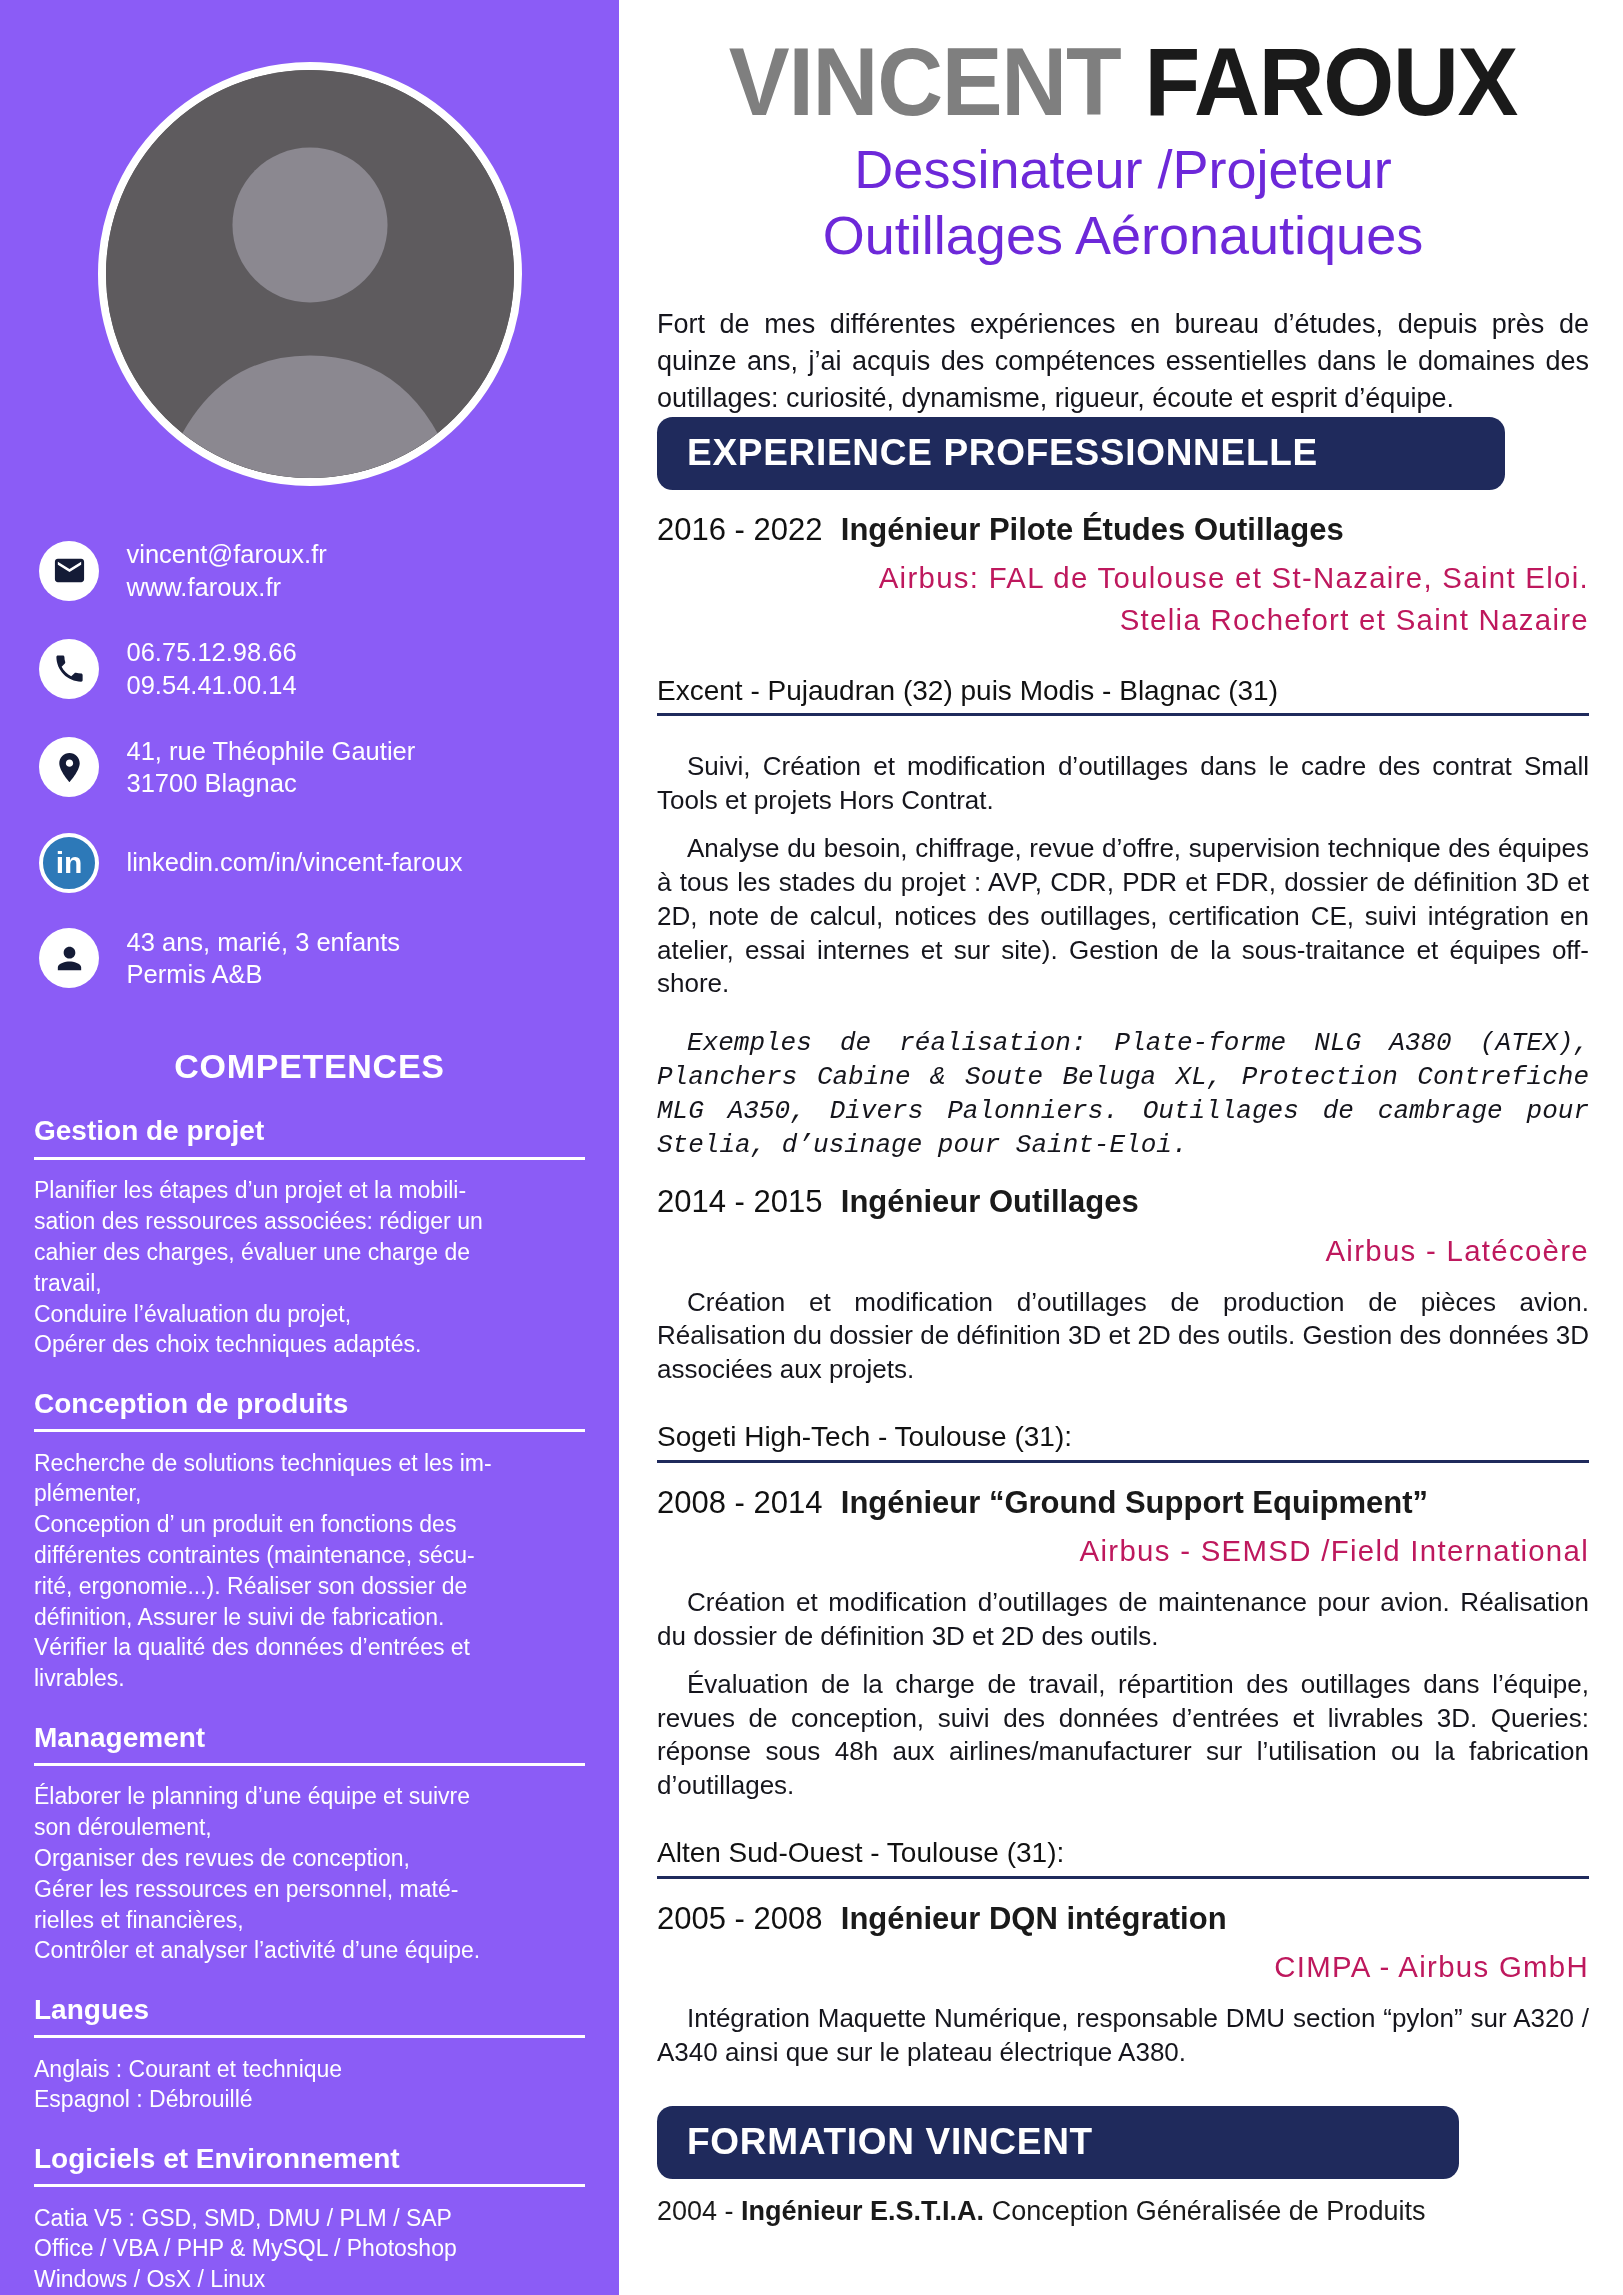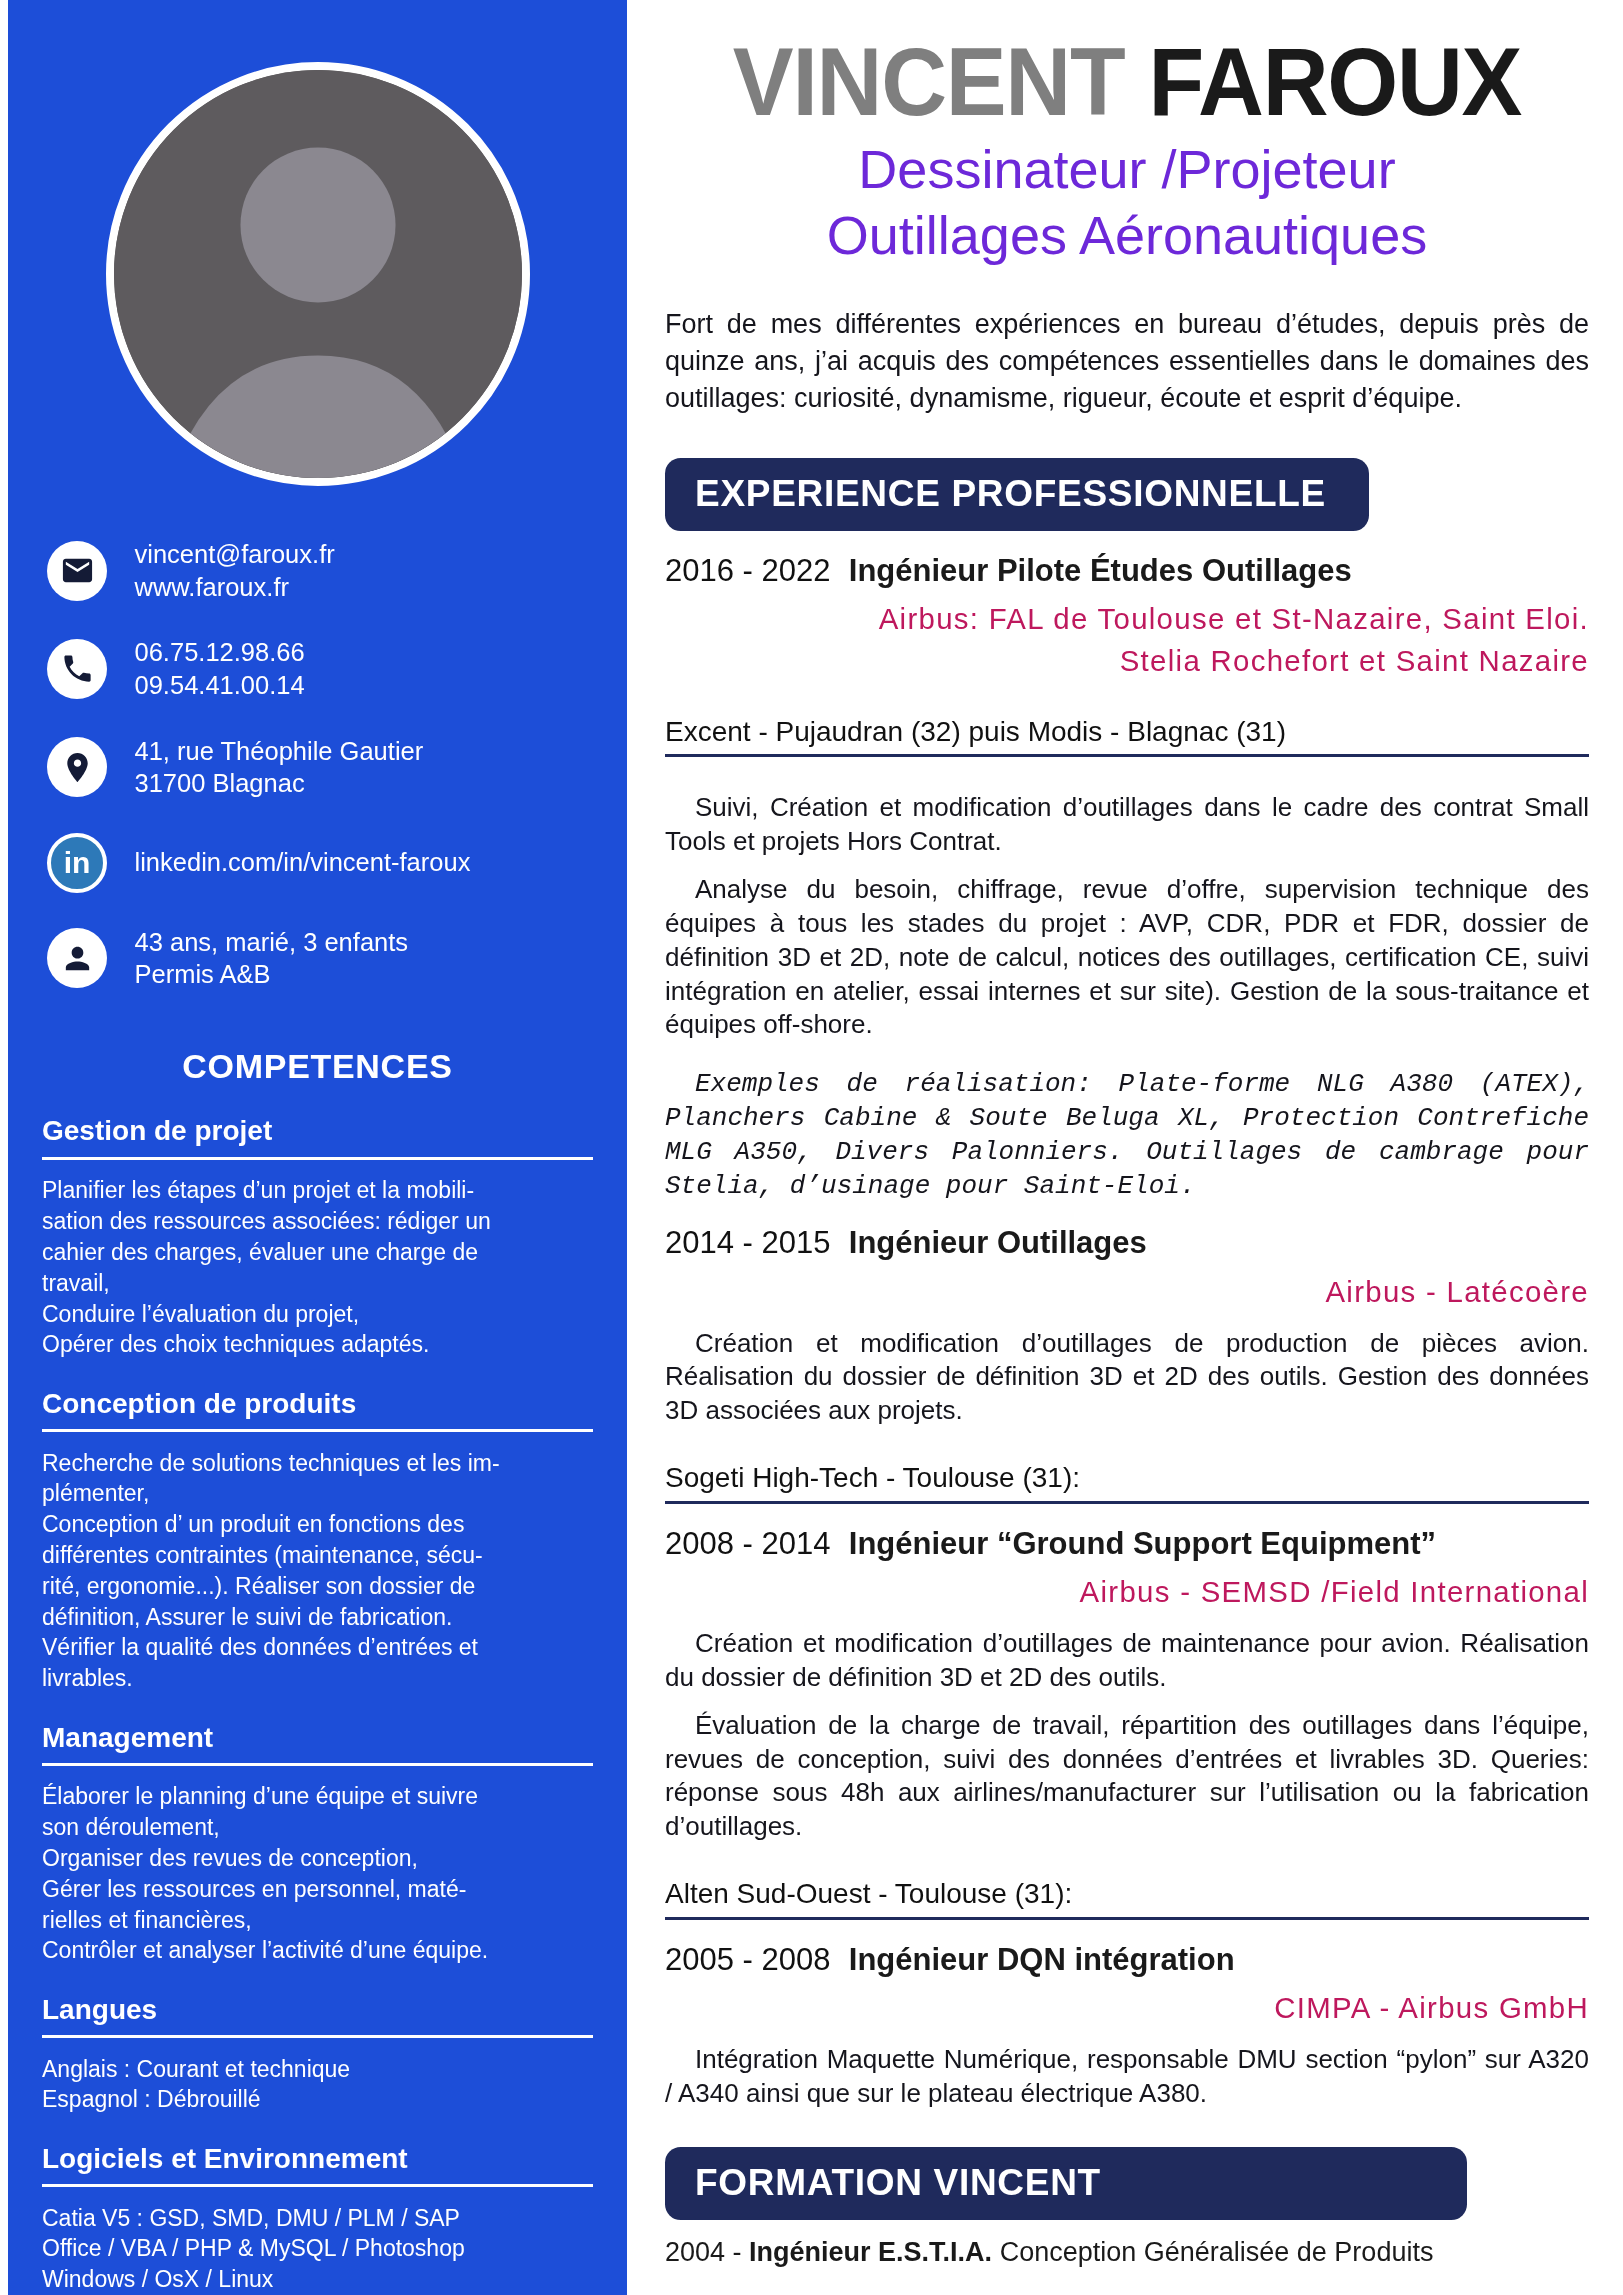--- a/index.html
+++ b/index.html
@@ -1,21 +1,21 @@
 <!DOCTYPE html>
 <html style="font-size:10.5px"><head>
 <meta charset="utf-8">
 <style>
   * { margin:0; padding:0; box-sizing:border-box; }
   html,body { width:1623px; height:2295px; background:#ffffff; overflow:hidden;
               font-family:"Liberation Sans", sans-serif; color:#1a1a1a; }
   .page { display:flex; width:1623px; height:2295px; }
 
   
-  .sidebar { flex:0 0 619px; background:#1d4ed8; color:#ffffff; overflow:hidden;margin-left:8px; }
+  .sidebar { flex:0 0 619px; background:#8b5cf6; color:#ffffff; overflow:hidden; }
   .photo-ring { width:424px; height:424px; margin:62px auto 0; border-radius:50%;
                 border:8.5px solid #ffffff; background:#5e5b5e; overflow:hidden; }
   .photo-ring svg { width:100%; height:100%; display:block; }
 
   .contact { margin-top:52px; padding:0 39px; display:flex; flex-direction:column; gap:33px; }
   .contact-item { display:flex; align-items:center; gap:27.5px; }
   .icon-circle { width:60px; height:60px; border-radius:50%; background:#ffffff;
                  display:flex; align-items:center; justify-content:center; flex:0 0 60px; }
   .icon-circle svg { width:35px; height:35px; fill:#141b36; }
   .icon-circle.linkedin { background:#2d79b8; border:4.6px solid #ffffff; }
@@ -32,22 +32,22 @@
   
   .main { flex:1; padding:31px 34px 0 38px; }
   .name { text-align:center; font-size:97px; font-weight:bold; letter-spacing:-1.3px;
           line-height:1.05; transform:scaleX(0.94); transform-origin:center; white-space:nowrap; }
   .name .first { color:#7f7f7f; }
   .name .last  { color:#1a1a1a; }
   .subtitle { text-align:center; font-size:54px; line-height:1.22; margin-top:3.9px; color:#6d28d9; }
   .intro { margin-top:38px; font-size:27px; line-height:1.36; text-align:justify; color:#15151c; }
 
   .banner { background:#1f2a5c; color:#ffffff; font-weight:bold; font-size:37px;
-            letter-spacing:0.7px; padding:15.7px 30px; border-radius:15.7px; margin-top:41px;
-            width:704px; }
+            letter-spacing:0.7px; padding:15.7px 30px; border-radius:15.7px; 
+            width:848px; }
   .banner.formation { width:802px; margin-top:36px; }
 
   .job-head { margin-top:22px; font-size:31px; }
   .job-head .dates { font-weight:normal; color:#111; }
   .job-head .job-title { font-weight:bold; margin-left:18.3px; }
   .employer { text-align:right; font-size:29.4px; letter-spacing:1.3px; line-height:1.42;
               white-space:pre-line; margin-top:9.2px; color:#be185d; }
   .company { font-size:28px; color:#111; border-bottom:3.3px solid #1f2a5c;
              padding-bottom:6.5px; margin-top:34px; }
   .para { font-size:26px; line-height:1.3; text-align:justify; text-indent:30px;

